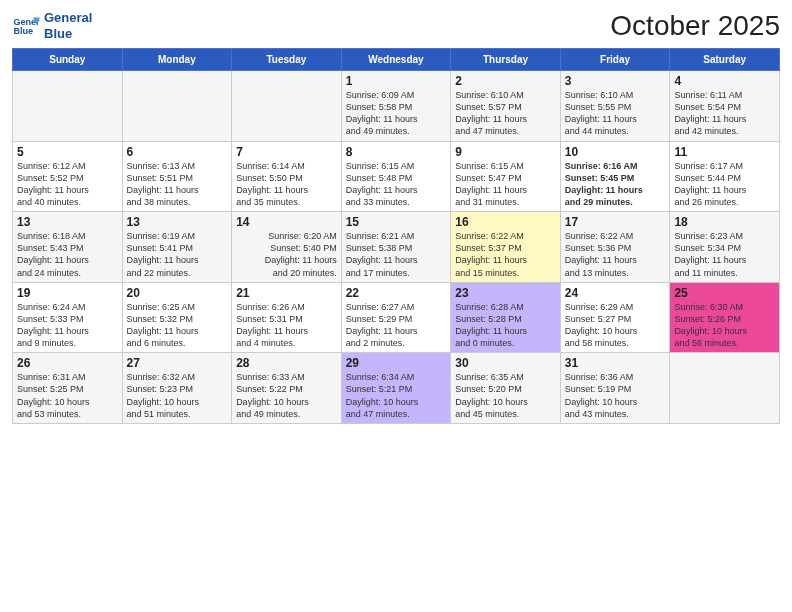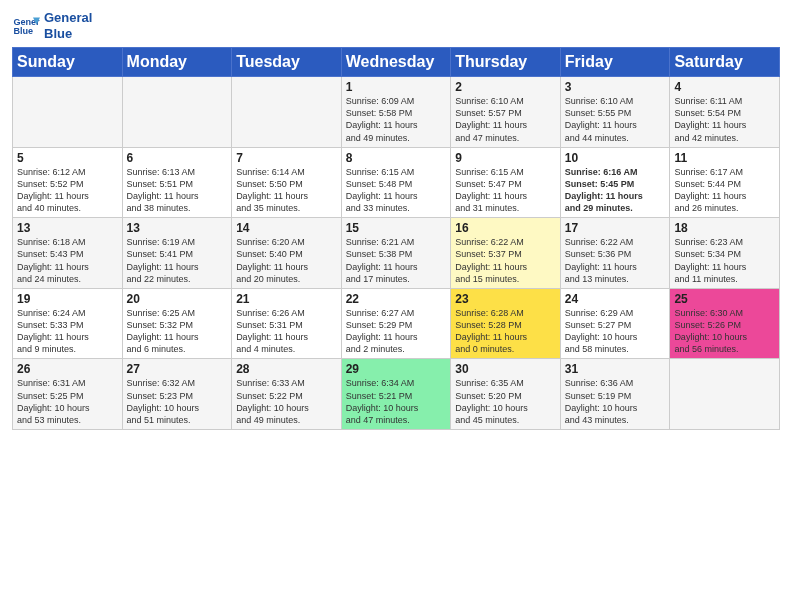--- a/index.html
+++ b/index.html
@@ -50,24 +50,24 @@
       color: #444;
     }
     .calendar {
       width: 100%;
       border-collapse: collapse;
       border: 1px solid #ccc;
     }
     .calendar th {
       background: #2b5bbf;
       color: #fff;
-      font-size: 16px;
+      font-size: 10px;
       font-weight: bold;
       padding: 5px 4px;
-      text-align: left;
+      text-align: center;
       border: 1px solid #4a72cc;
     }
     .calendar td {
       border: 1px solid #ccc;
       vertical-align: top;
       padding: 3px 4px;
       width: calc(100% / 7);
       background: #fff;
     }
     .calendar tr:nth-child(odd) td {
@@ -102,20 +102,21 @@
         <text x="2" y="18" font-size="13" font-weight="bold" fill="#1a4fa0">General</text>
         <text x="2" y="32" font-size="13" font-weight="bold" fill="#1a4fa0">Blue</text>
         <polygon points="30,8 40,8 35,18" fill="#4a9fd4"></polygon>
       </svg>
       <div>
         <div class="logo-text">General</div>
         <div class="logo-text">Blue</div>
       </div>
     </div>
     <div class="title-block">
+      <div class="month-title">October 2025</div>
     </div>
   </div>
 
   <table class="calendar">
     <thead>
       <tr>
       <th>Sunday</th>
           <th>Monday</th>
           <th>Tuesday</th>
           <th>Wednesday</th>
@@ -219,21 +220,21 @@
           </td>
           <td style="background: rgb(245, 245, 245); margin-left: 29px;">
             <span class="day-number">13</span>
             <div class="day-info" style="white-space: pre-line;">Sunrise: 6:19 AM
 Sunset: 5:41 PM
 Daylight: 11 hours
 and 22 minutes.</div>
           </td>
           <td style="background: rgb(245, 245, 245);">
             <span class="day-number">14</span>
-            <div class="day-info" style="white-space: pre-line;">Sunrise: 6:20 AM
+            <div class="day-info" style="white-space: pre-line; text-align: right;">Sunrise: 6:20 AM
 Sunset: 5:40 PM
 Daylight: 11 hours
 and 20 minutes.</div>
           </td>
           <td style="background: rgb(245, 245, 245);">
             <span class="day-number">15</span>
             <div class="day-info" style="white-space: pre-line;">Sunrise: 6:21 AM
 Sunset: 5:38 PM
 Daylight: 11 hours
 and 17 minutes.</div>
@@ -282,21 +283,21 @@
 Daylight: 11 hours
 and 4 minutes.</div>
           </td>
           <td style="background: rgb(255, 255, 255);">
             <span class="day-number">22</span>
             <div class="day-info" style="white-space: pre-line;">Sunrise: 6:27 AM
 Sunset: 5:29 PM
 Daylight: 11 hours
 and 2 minutes.</div>
           </td>
-          <td style="background: #fde047; margin-left: 13px;">
+          <td style="background: #c4b5fd; margin-left: 13px;">
             <span class="day-number">23</span>
             <div class="day-info" style="white-space: pre-line;">Sunrise: 6:28 AM
 Sunset: 5:28 PM
 Daylight: 11 hours
 and 0 minutes.</div>
           </td>
           <td style="background: rgb(255, 255, 255);">
             <span class="day-number">24</span>
             <div class="day-info" style="white-space: pre-line;">Sunrise: 6:29 AM
 Sunset: 5:27 PM
@@ -326,21 +327,21 @@
 Daylight: 10 hours
 and 51 minutes.</div>
           </td>
           <td style="background: rgb(245, 245, 245);">
             <span class="day-number">28</span>
             <div class="day-info" style="white-space: pre-line;">Sunrise: 6:33 AM
 Sunset: 5:22 PM
 Daylight: 10 hours
 and 49 minutes.</div>
           </td>
-          <td style="background: #86efac; margin-top: 42px;">
+          <td style="background: #c4b5fd; margin-top: 42px;">
             <span class="day-number">29</span>
             <div class="day-info" style="white-space: pre-line;">Sunrise: 6:34 AM
 Sunset: 5:21 PM
 Daylight: 10 hours
 and 47 minutes.</div>
           </td>
           <td style="background: rgb(245, 245, 245);">
             <span class="day-number">30</span>
             <div class="day-info" style="white-space: pre-line;">Sunrise: 6:35 AM
 Sunset: 5:20 PM

